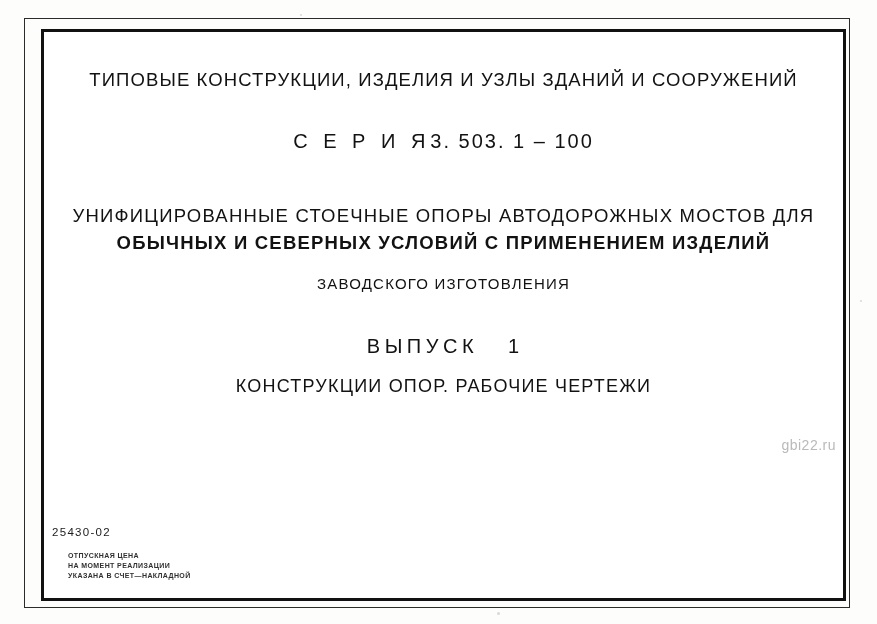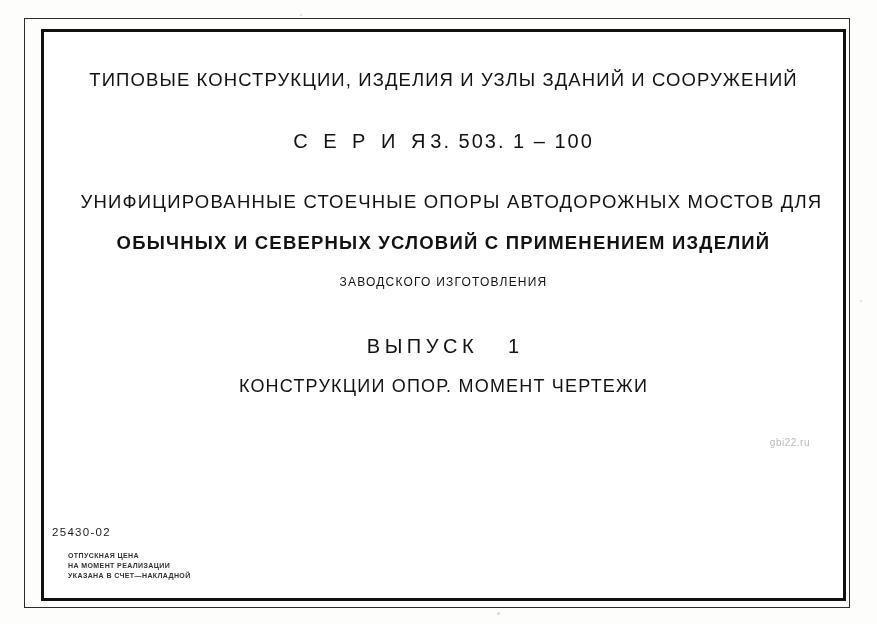--- a/index.html
+++ b/index.html
@@ -83,39 +83,38 @@
     top: 102px;
     width: 805px;
     font-size: 20px;
     letter-spacing: 3.2px;
   }
   .l-series .ser-word { letter-spacing: 5px; }
   .l-series .ser-num { letter-spacing: 2px; }
 
   .l-d1 {
     position: absolute;
-    top: 164px;
+    top: 178px;
     width: 805px;
     font-size: 18.5px;
     letter-spacing: 1.2px;
-    margin-left: 8px;
   }
   .l-d2 {
     position: absolute;
     top: 205px;
     width: 805px;
     font-size: 18.5px;
     letter-spacing: 1.2px;
     font-weight: bold;
   }
   .l-d3 {
     position: absolute;
     top: 247px;
     width: 805px;
-    font-size: 12px;
+    font-size: 15px;
     letter-spacing: 1.2px;
   }
 
   .l-issue {
     position: absolute;
     top: 307px;
     width: 805px;
     font-size: 20px;
     letter-spacing: 4.5px;
     text-align: center;
@@ -146,23 +145,23 @@
     font-size: 7px;
     line-height: 1.45;
     letter-spacing: 0.4px;
     color: #303030;
     font-weight: bold;
   }
 
   
   .watermark {
     position: absolute;
-    right: 36px;
+    right: 10px;
     top: 408px;
-    font-size: 10px;
+    font-size: 14px;
     color: #b9b9b9;
     letter-spacing: 0.5px;
   }
 
   
   .speck {
     position: absolute;
     background: #d9d9d9;
     border-radius: 50%;
   }
@@ -189,21 +188,21 @@
       </div>
 
       <div class="line l-d1">УНИФИЦИРОВАННЫЕ СТОЕЧНЫЕ ОПОРЫ АВТОДОРОЖНЫХ МОСТОВ ДЛЯ</div>
       <div class="line l-d2">ОБЫЧНЫХ И СЕВЕРНЫХ УСЛОВИЙ С ПРИМЕНЕНИЕМ ИЗДЕЛИЙ</div>
       <div class="line l-d3">ЗАВОДСКОГО ИЗГОТОВЛЕНИЯ</div>
 
       <div class="line l-issue">
         <span>ВЫПУСК</span><span class="iss-num">1</span>
       </div>
 
-      <div class="line l-sub">КОНСТРУКЦИИ ОПОР. МОМЕНТ ЧЕРТЕЖИ</div>
+      <div class="line l-sub">КОНСТРУКЦИИ ОПОР. РАБОЧИЕ ЧЕРТЕЖИ</div>
     </div>
 
     <div class="code">25430-02</div>
 
     <div class="fineprint">
       <div>ОТПУСКНАЯ ЦЕНА</div>
       <div>НА МОМЕНТ РЕАЛИЗАЦИИ</div>
       <div>УКАЗАНА В СЧЕТ—НАКЛАДНОЙ</div>
     </div>
 

